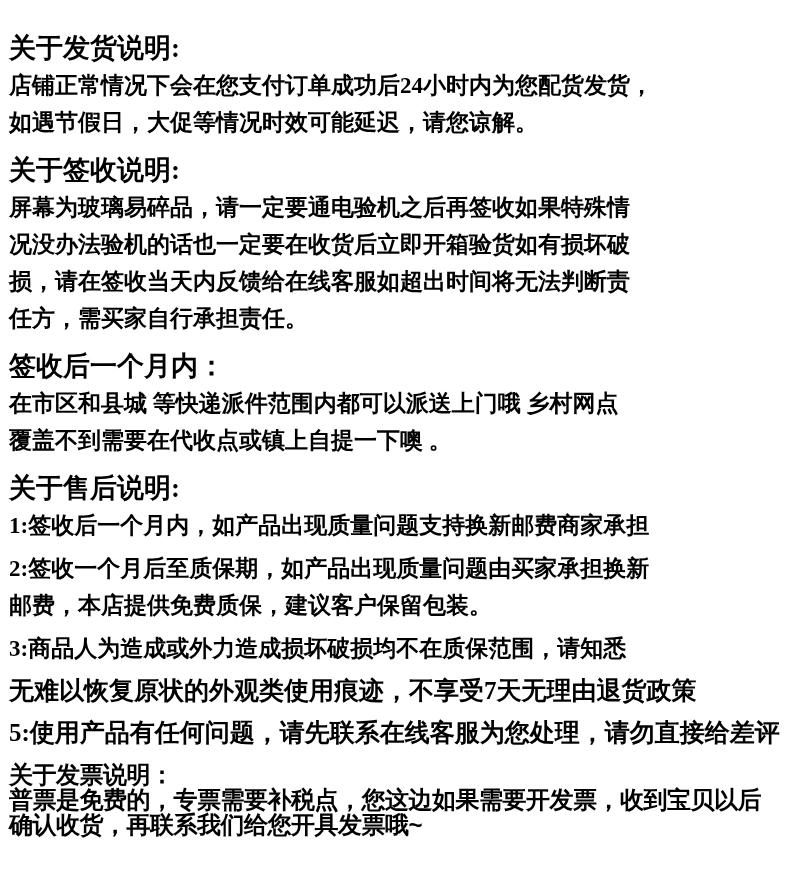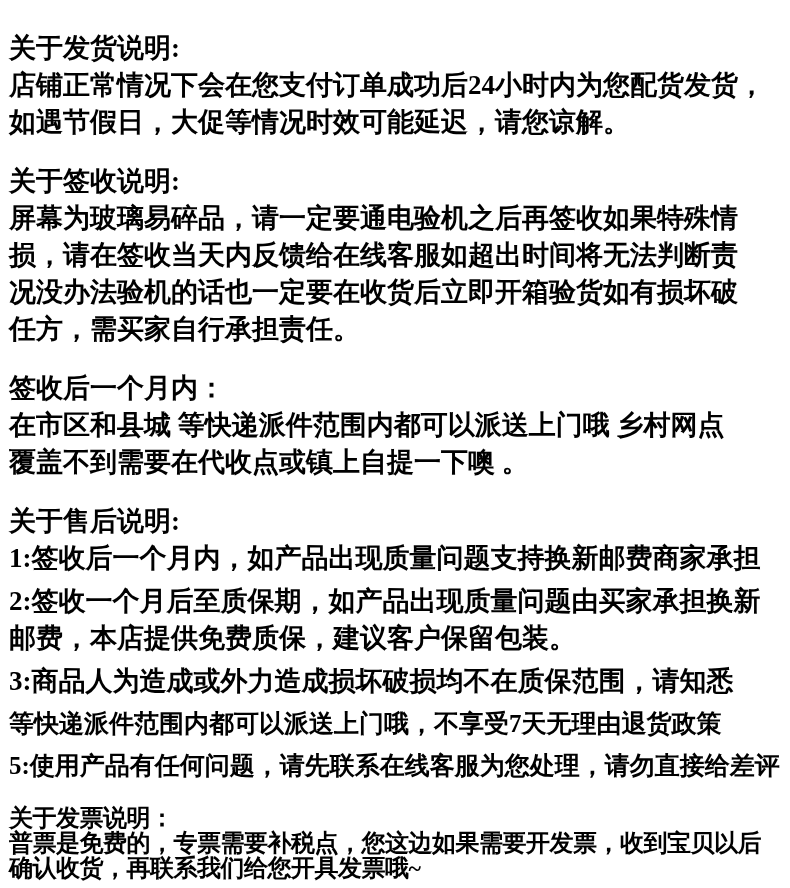--- a/index.html
+++ b/index.html
@@ -16,28 +16,28 @@
     font-weight: bold;
   }
   .doc {
     padding: 30px 6px 0 9px;
     box-sizing: border-box;
     width: 790px;
     height: 888px;
     overflow: hidden;
   }
   .sec { margin: 0; }
-  .sec + .sec { margin-top: 22px; font-family: Liberation Serif, serif; }
+  .sec + .sec { margin-top: 11px; }
   .sec-heading {
     font-size: 27px;
     line-height: 37px;
     white-space: nowrap;
   }
   .line {
-    font-size: 27px;
+    font-size: 23px;
     line-height: 37px;
     white-space: nowrap;
   }
   .item { margin: 0; }
   .sec-after-sales .item { margin-bottom: 6px; }
   .sec-after-sales .item:last-child { margin-bottom: 0; }
   .item.small .line {
     font-size: 25px;
     line-height: 36px;
   }
@@ -63,22 +63,22 @@
     <div class="item">
       <div class="line">店铺正常情况下会在您支付订单成功后24小时内为您配货发货，</div>
       <div class="line">如遇节假日，大促等情况时效可能延迟，请您谅解。</div>
     </div>
   </div>
 
   <div class="sec sec-sign-off">
     <div class="sec-heading">关于签收说明:</div>
     <div class="item">
       <div class="line">屏幕为玻璃易碎品，请一定要通电验机之后再签收如果特殊情</div>
+      <div class="line">况没办法验机的话也一定要在收货后立即开箱验货如有损坏破</div>
       <div class="line">损，请在签收当天内反馈给在线客服如超出时间将无法判断责</div>
-      <div class="line">况没办法验机的话也一定要在收货后立即开箱验货如有损坏破</div>
       <div class="line">任方，需买家自行承担责任。</div>
     </div>
   </div>
 
   <div class="sec sec-door-delivery">
     <div class="sec-heading">签收后一个月内：</div>
     <div class="item">
       <div class="line">在市区和县城 等快递派件范围内都可以派送上门哦 乡村网点</div>
       <div class="line">覆盖不到需要在代收点或镇上自提一下噢 。</div>
     </div>
@@ -90,21 +90,21 @@
       <div class="line">1:签收后一个月内，如产品出现质量问题支持换新邮费商家承担</div>
     </div>
     <div class="item">
       <div class="line">2:签收一个月后至质保期，如产品出现质量问题由买家承担换新</div>
       <div class="line">邮费，本店提供免费质保，建议客户保留包装。</div>
     </div>
     <div class="item">
       <div class="line">3:商品人为造成或外力造成损坏破损均不在质保范围，请知悉</div>
     </div>
     <div class="item small">
-      <div class="line">等快递派件范围内都可以派送上门哦，不享受7天无理由退货政策</div>
+      <div class="line">无难以恢复原状的外观类使用痕迹，不享受7天无理由退货政策</div>
     </div>
     <div class="item small">
       <div class="line">5:使用产品有任何问题，请先联系在线客服为您处理，请勿直接给差评</div>
     </div>
   </div>
 
   <div class="sec sec-invoice">
     <div class="sec-heading">关于发票说明：</div>
     <div class="item">
       <div class="line">普票是免费的，专票需要补税点，您这边如果需要开发票，收到宝贝以后</div>

